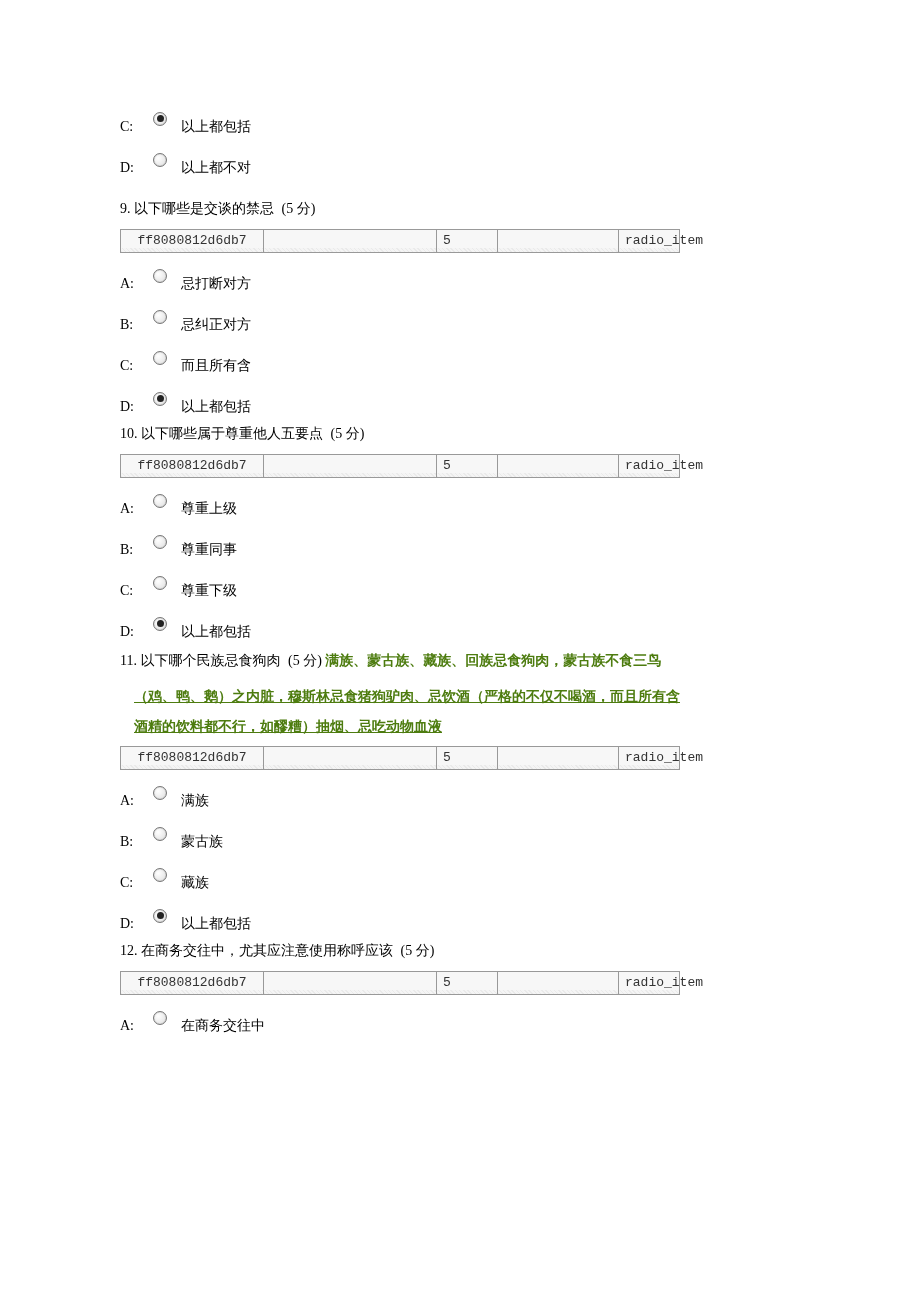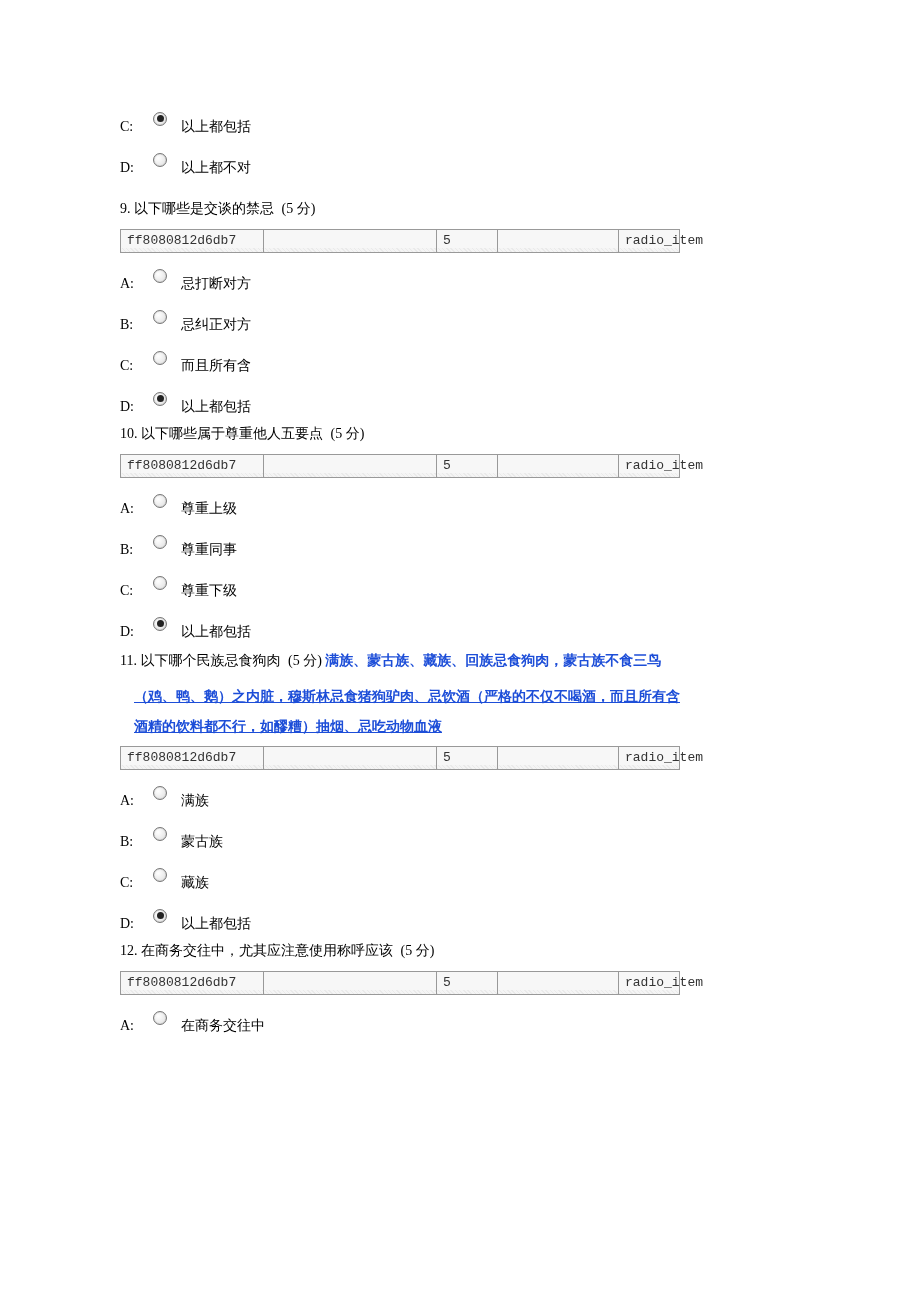--- a/index.html
+++ b/index.html
@@ -54,21 +54,21 @@
   }
   .opt-text {
     margin-left: 5px;
   }
   .q-head {
     margin: 6px 0 10px 0;
   }
   .q-num { }
   .q-points { margin-left: 4px; }
   .annotation {
-    color: #1d4ed8;
+    color: #4d7c0f;
     font-weight: bold;
     line-height: 26px;
   }
   .annotation-block {
     margin: 0 0 4px 0;
     text-indent: 14px;
     text-decoration: underline;
   }
   table.meta {
     border-collapse: collapse;
@@ -88,21 +88,21 @@
     position: relative;
   }
   table.meta td::after {
     content: "";
     position: absolute;
     left: 0; right: 0; bottom: 0;
     height: 4px;
     background: repeating-linear-gradient(45deg, #ddd 0, #ddd 1px, #f2f2f2 1px, #f2f2f2 3px);
     opacity: .5;
   }
-  table.meta td.c1 { width: 130px; }
+  table.meta td.c1 { width: 130px; text-align: center; }
   table.meta td.c2 { width: 160px; }
   table.meta td.c3 { width: 48px; }
   table.meta td.c4 { width: 108px; }
   table.meta td.c5 { }
 </style>
 </head>
 <body>
 
 <div class="option-row">
   <span class="opt-label">C:</span>

